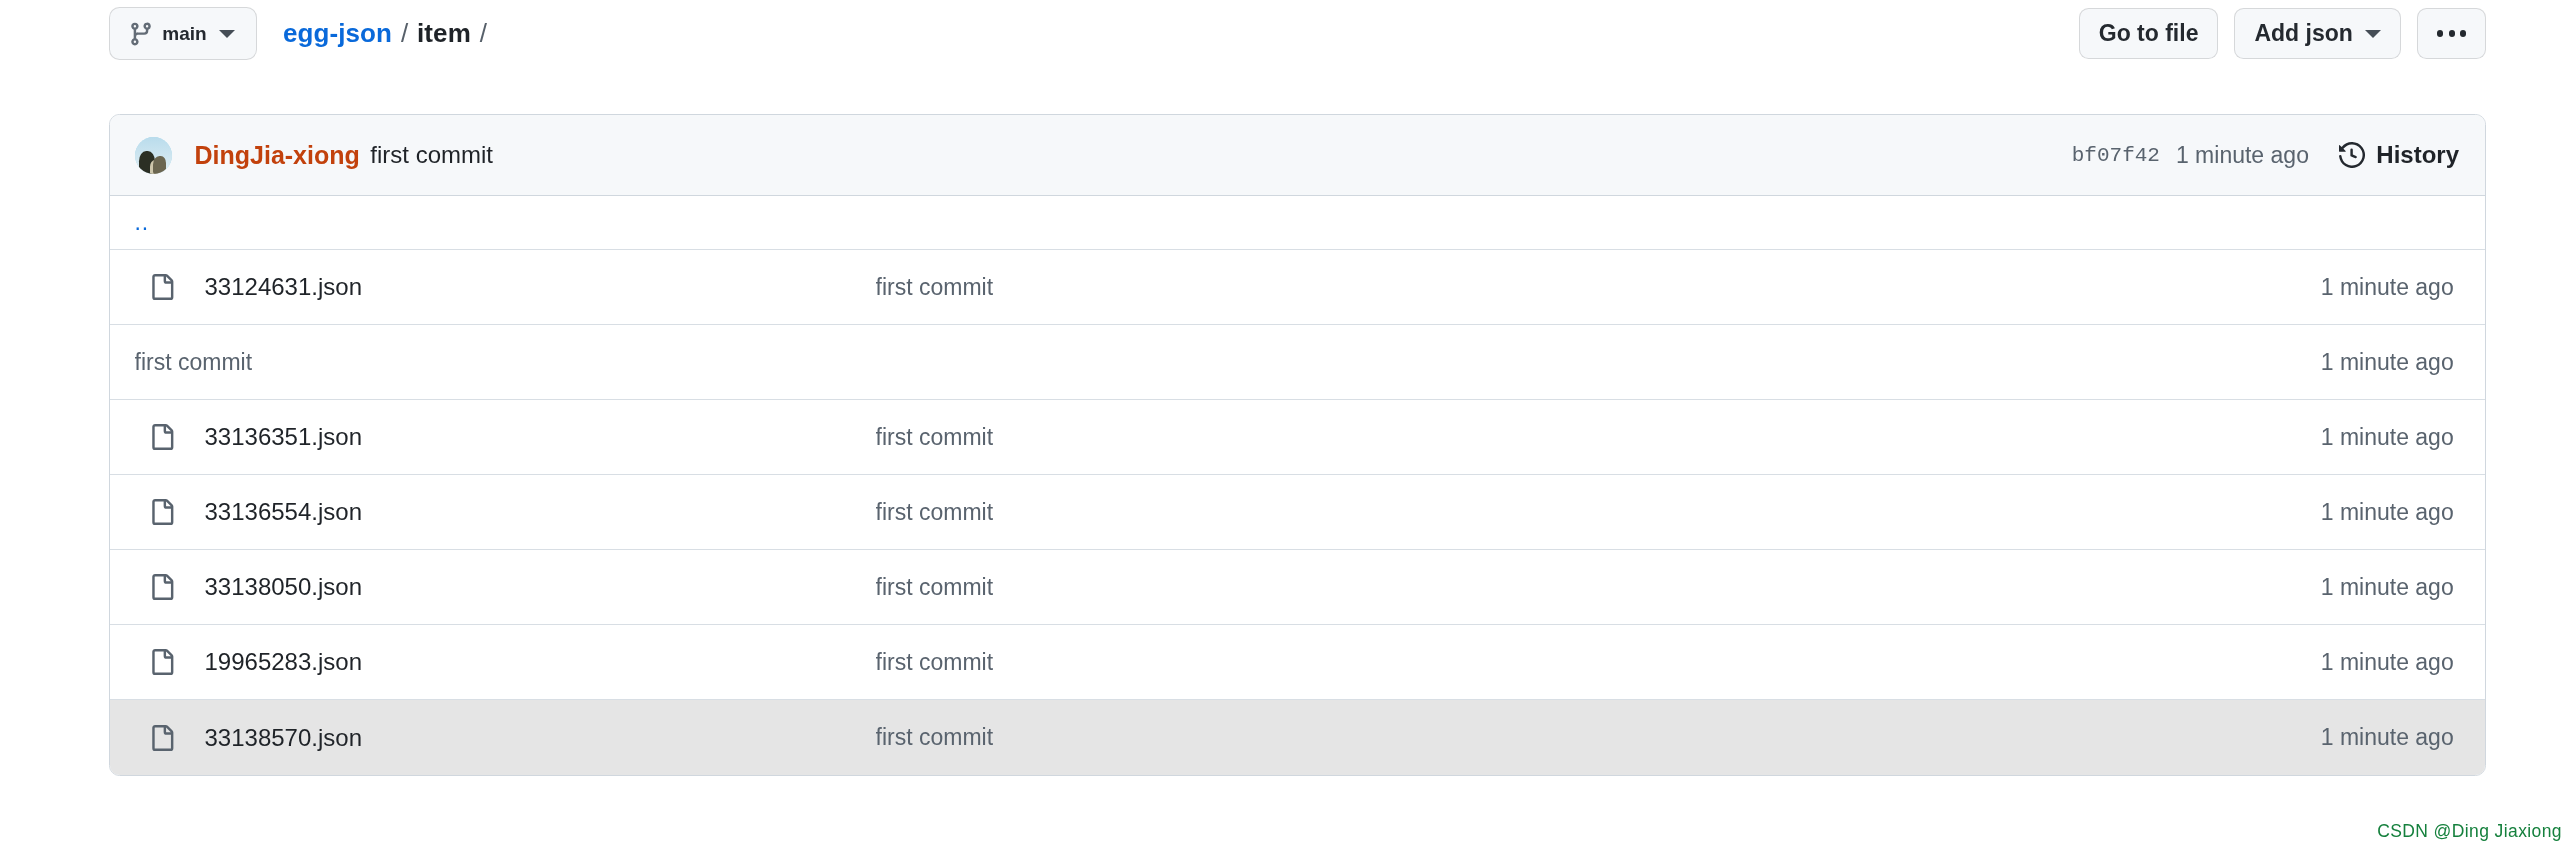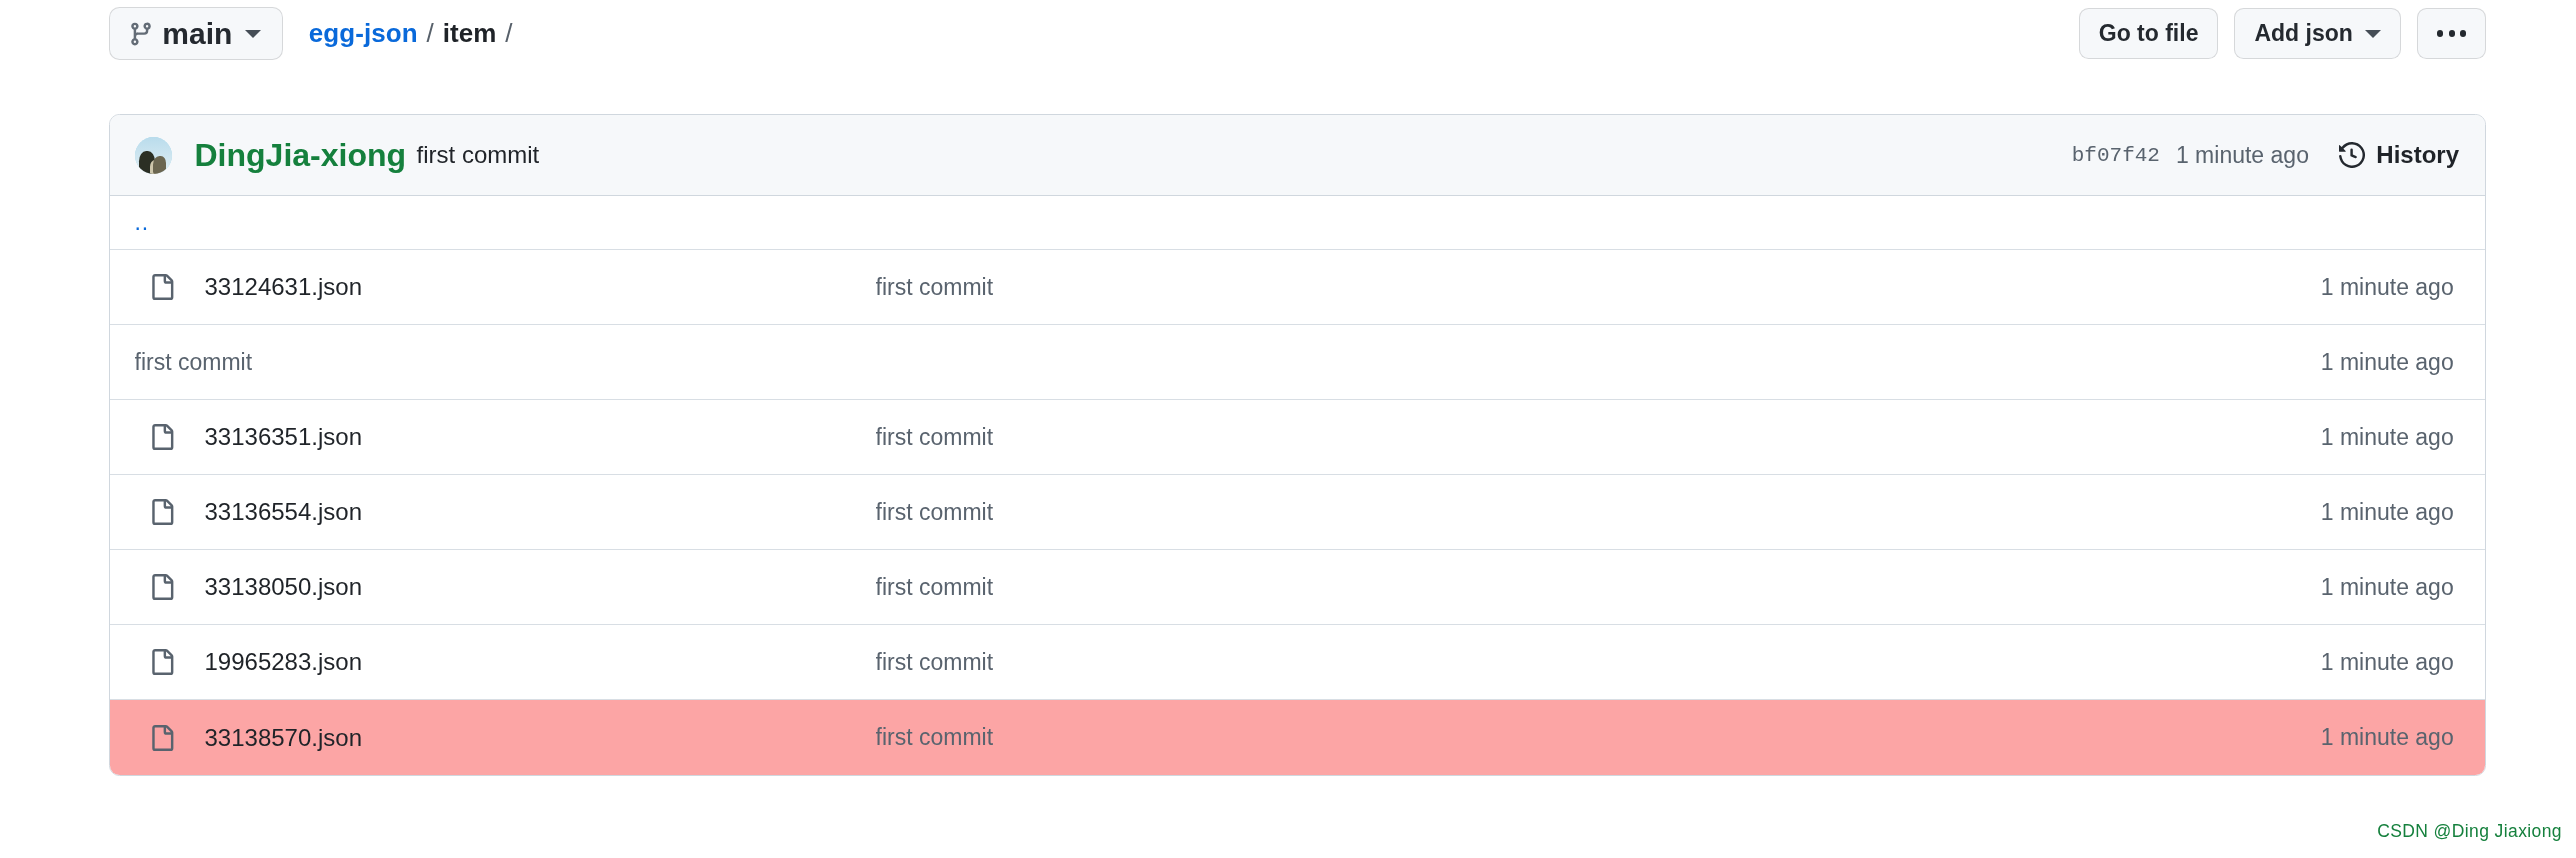--- a/index.html
+++ b/index.html
@@ -45,21 +45,21 @@
     height: 51px;
     white-space: nowrap;
     font-family: "Liberation Sans", sans-serif;
   }
 
   .branch-btn {
     padding: 0 21px 0 17.5px;
     height: 53px;
     border-radius: 10.5px;
   }
-  .branch-btn .branch-label { font-weight: 600; font-size: 30px; }
+  .branch-btn .branch-label { font-weight: 600; font-size: 19px; }
 
   .icon-branch { width: 26px; height: 26px; display: block; }
   .caret {
     width: 0; height: 0;
     border-left: 8px solid transparent;
     border-right: 8px solid transparent;
     border-top: 8.8px solid #454d56;
     display: inline-block;
     margin-left: 3.5px;
   }
@@ -150,23 +150,23 @@
   }
   .avatar .fig-mid {
     position: absolute; left: 15px; bottom: 0;
     width: 10.5px; height: 14px;
     background: #cdc6ab;
     border-radius: 50% 50% 10% 10%;
   }
 
   .commit-author {
     margin-left: 23px;
-    font-size: 32px;
+    font-size: 25px;
     font-weight: 600;
-    color: #15803d;
+    color: #c2410c;
     cursor: pointer;
   }
   .commit-msg {
     margin-left: 10.5px;
     font-size: 24px;
     font-weight: 400;
     color: #1f2328;
     cursor: pointer;
   }
 
@@ -202,21 +202,21 @@
   .row {
     display: flex;
     align-items: center;
     height: 75px;
     border-bottom: 0.9px solid #d8dee4;
     padding: 0 26px 0 24.5px;
     box-sizing: border-box;
     background: #ffffff;
   }
   .row:last-child { border-bottom: none; }
-  .row.hovered { background: #fca5a5; }
+  .row.hovered { background: #e5e5e5; }
 
   .row-parent {
     height: 54px;
     padding-left: 24.5px;
   }
   .parent-link {
     color: #0969da;
     font-size: 23px;
     text-decoration: none;
     cursor: pointer;

